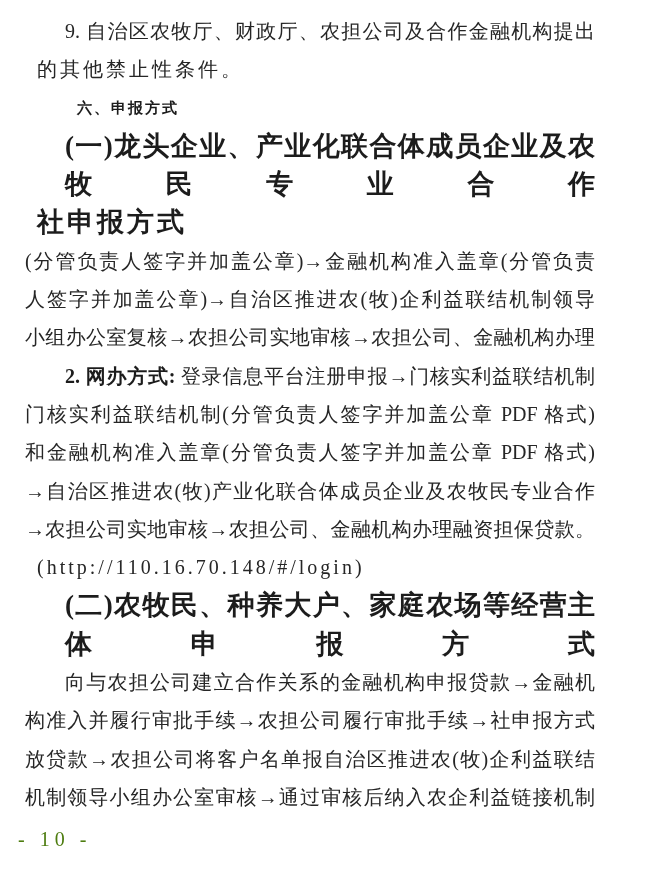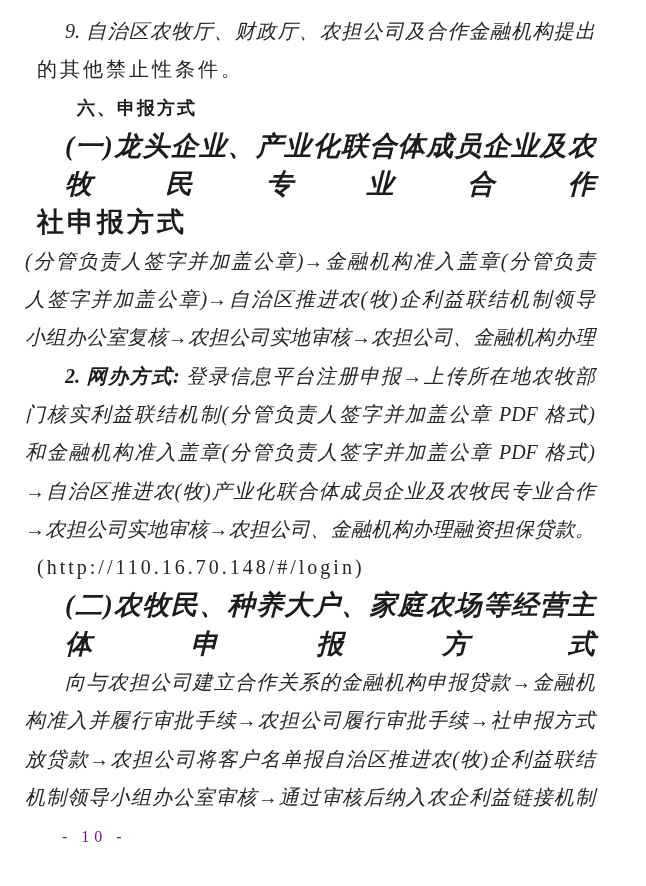--- a/index.html
+++ b/index.html
@@ -19,66 +19,64 @@
   }
   .line {
     font-size: 20px;
     line-height: 38.3px;
     color: #262626;
     min-height: 38.3px;
   }
   .just {
     text-align: justify;
     text-align-last: justify;
-    font-style: italic;
   }
   .left-align {
     text-align: left;
     letter-spacing: 3px;
     margin-left: 12px;
   }
   .ind2 { padding-left: 40px; }
   .seg.bold { font-weight: 700; color: #1c1c1c; }
   .line.heading-hei {
     font-family: Liberation Serif, serif;
     font-weight: 700;
-    font-size: 18px;
+    font-size: 15px;
     color: #151515;
     letter-spacing: 2px;
   }
   .line.heading-kai {
     font-weight: 700;
     font-size: 27px;
     color: #1a1a1a;
   }
   .page-number {
     position: absolute;
     left: 18px;
     top: 828px;
-    font-size: 16px;
+    font-size: 20px;
     letter-spacing: 5px;
-    color: #701a75;
+    color: #4d7c0f;
     font-family: "Liberation Serif", "DejaVu Serif", serif;
-    margin-left: 44px;
   }
 </style>
 </head>
 <body>
 
 <div class="page">
   <div class="doc-body">
       <div class="line body just ind2"><span class="seg">9. 自治区农牧厅、财政厅、农担公司及合作金融机构提出</span></div>
       <div class="line body left-align"><span class="seg">的其他禁止性条件。</span></div>
       <div class="line heading-hei left-align ind2"><span class="seg bold">六、申报方式</span></div>
       <div class="line heading-kai just ind2"><span class="seg bold">(一)龙头企业、产业化联合体成员企业及农牧民专业合作</span></div>
       <div class="line heading-kai left-align"><span class="seg bold">社申报方式</span></div>
       <div class="line body just"><span class="seg">(分管负责人签字并加盖公章)→金融机构准入盖章(分管负责</span></div>
       <div class="line body just"><span class="seg">人签字并加盖公章)→自治区推进农(牧)企利益联结机制领导</span></div>
       <div class="line body just"><span class="seg">小组办公室复核→农担公司实地审核→农担公司、金融机构办理</span></div>
-      <div class="line body just ind2"><span class="seg bold">2. 网办方式:</span><span class="seg"> 登录信息平台注册申报→上传所在地农牧部</span></div>
+      <div class="line body just ind2"><span class="seg bold">2. 网办方式:</span><span class="seg"> 登录信息平台注册申报→门核实利益联结机制</span></div>
       <div class="line body just"><span class="seg">门核实利益联结机制(分管负责人签字并加盖公章 PDF 格式)</span></div>
       <div class="line body just"><span class="seg">和金融机构准入盖章(分管负责人签字并加盖公章 PDF 格式)</span></div>
       <div class="line body just"><span class="seg">→自治区推进农(牧)产业化联合体成员企业及农牧民专业合作</span></div>
       <div class="line body just"><span class="seg">→农担公司实地审核→农担公司、金融机构办理融资担保贷款。</span></div>
       <div class="line body left-align"><span class="seg">(http://110.16.70.148/#/login)</span></div>
       <div class="line heading-kai just ind2"><span class="seg bold">(二)农牧民、种养大户、家庭农场等经营主体申报方式</span></div>
       <div class="line body just ind2"><span class="seg">向与农担公司建立合作关系的金融机构申报贷款→金融机</span></div>
       <div class="line body just"><span class="seg">构准入并履行审批手续→农担公司履行审批手续→社申报方式</span></div>
       <div class="line body just"><span class="seg">放贷款→农担公司将客户名单报自治区推进农(牧)企利益联结</span></div>
       <div class="line body just"><span class="seg">机制领导小组办公室审核→通过审核后纳入农企利益链接机制</span></div>

